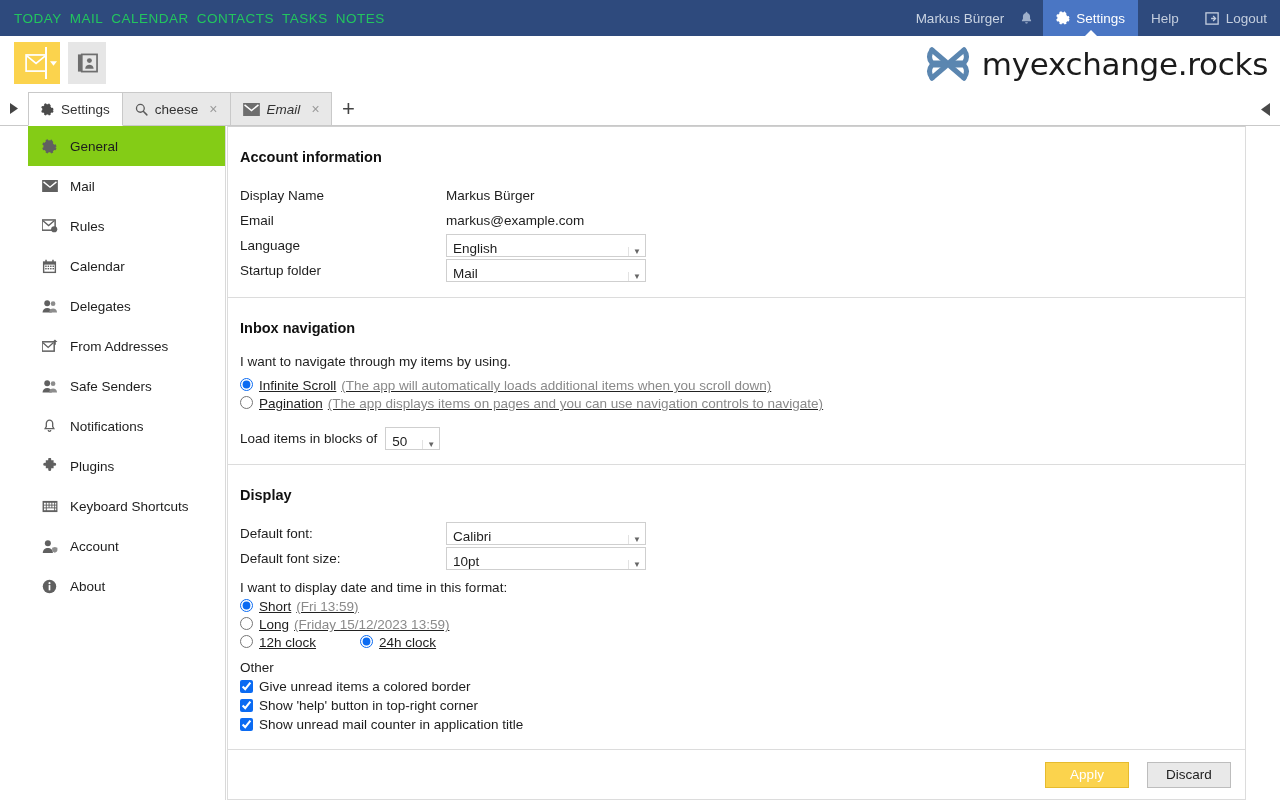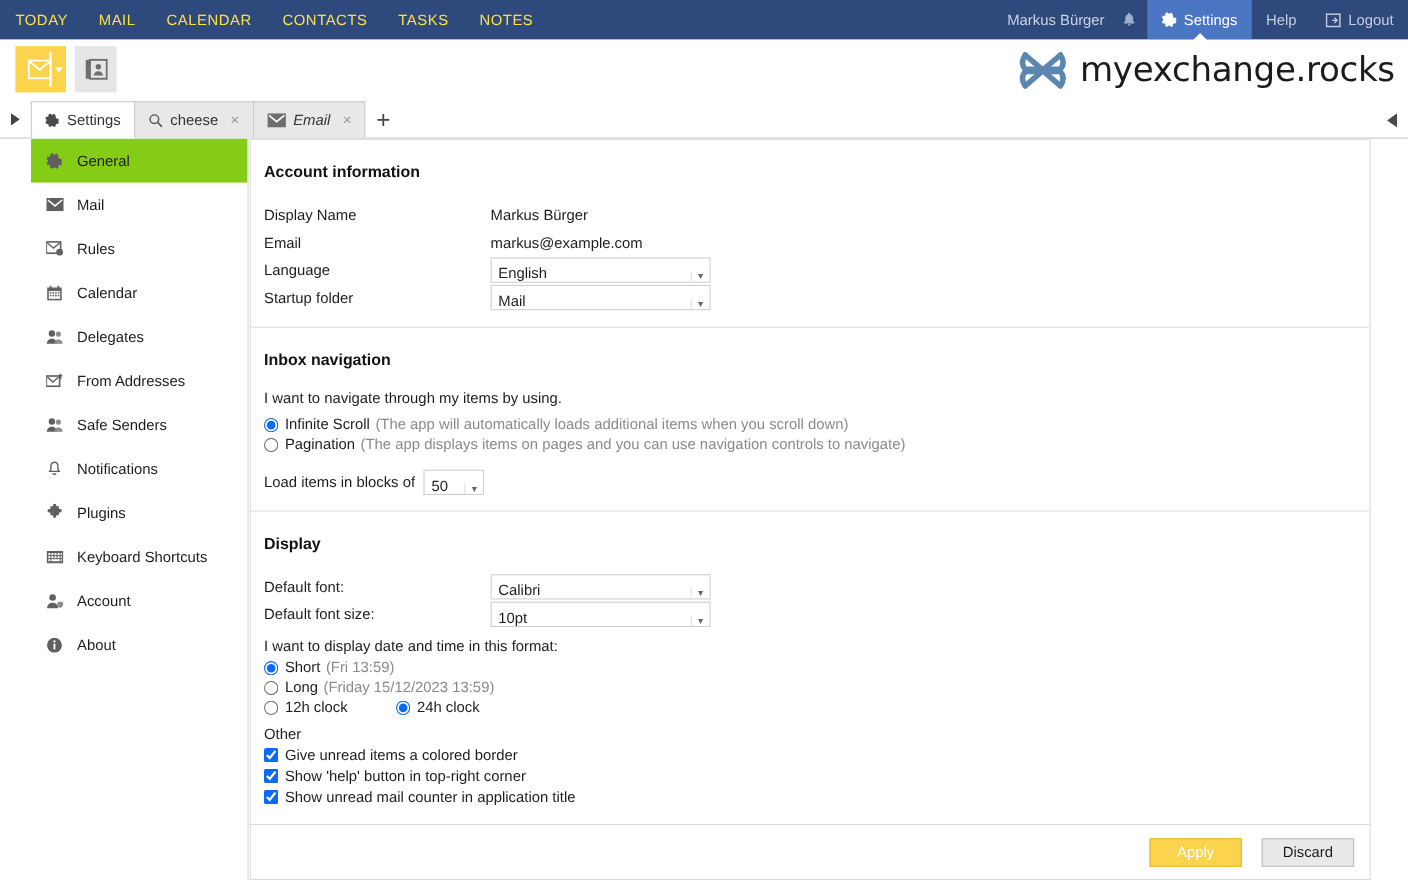--- a/index.html
+++ b/index.html
@@ -15,22 +15,22 @@
   
   .topbar {
     position: absolute; top: 0; left: 0;
     width: 1280px; height: 36px;
     background: #2e4a7d;
     display: flex; align-items: stretch;
   }
   .topnav { display: flex; align-items: stretch; }
   .topnav-item {
     display: flex; align-items: center;
-    padding: 0 14px;
-    color: #fde047;
+    padding: 0 4px;
+    color: #22c55e;
     font-size: 13.5px;
     letter-spacing: .5px;
     cursor: pointer;
   }
   .topnav-item:first-child { padding-left: 14px; }
   .topbar-spacer { flex: 1; }
   .topright { display: flex; align-items: stretch; }
   .tr-item {
     display: flex; align-items: center; gap: 6px;
     padding: 0 13px;
@@ -196,23 +196,24 @@
     display: flex; align-items: center; justify-content: center;
     color: #666; font-size: 8px;
   }
   .select.w200 { width: 200px; }
   .select.w200 .sval { flex: 1; }
   .select.w55 { width: 55px; }
   .select.w55 .sval { flex: 1; }
 
   .helptext { font-size: 13.5px; color: #1d1d1d; margin: 6px 0 9px 0; }
   .radio-line {
-    display: flex; align-items: flex-end;
+    display: flex; align-items: flex-start;
     font-size: 13.5px; margin-bottom: 3px;
     cursor: pointer;
+    text-decoration: underline;
   }
   .radio-line input[type=radio],
   .check-line input[type=checkbox] {
     margin: 0 6px 0 0; cursor: pointer;
     accent-color: #0b6bf2;
     width: 13px; height: 13px;
   }
   .rl-main { color: #1d1d1d; }
   .rl-hint { color: #8a8a8a; margin-left: 5px; }
   .check-line {

